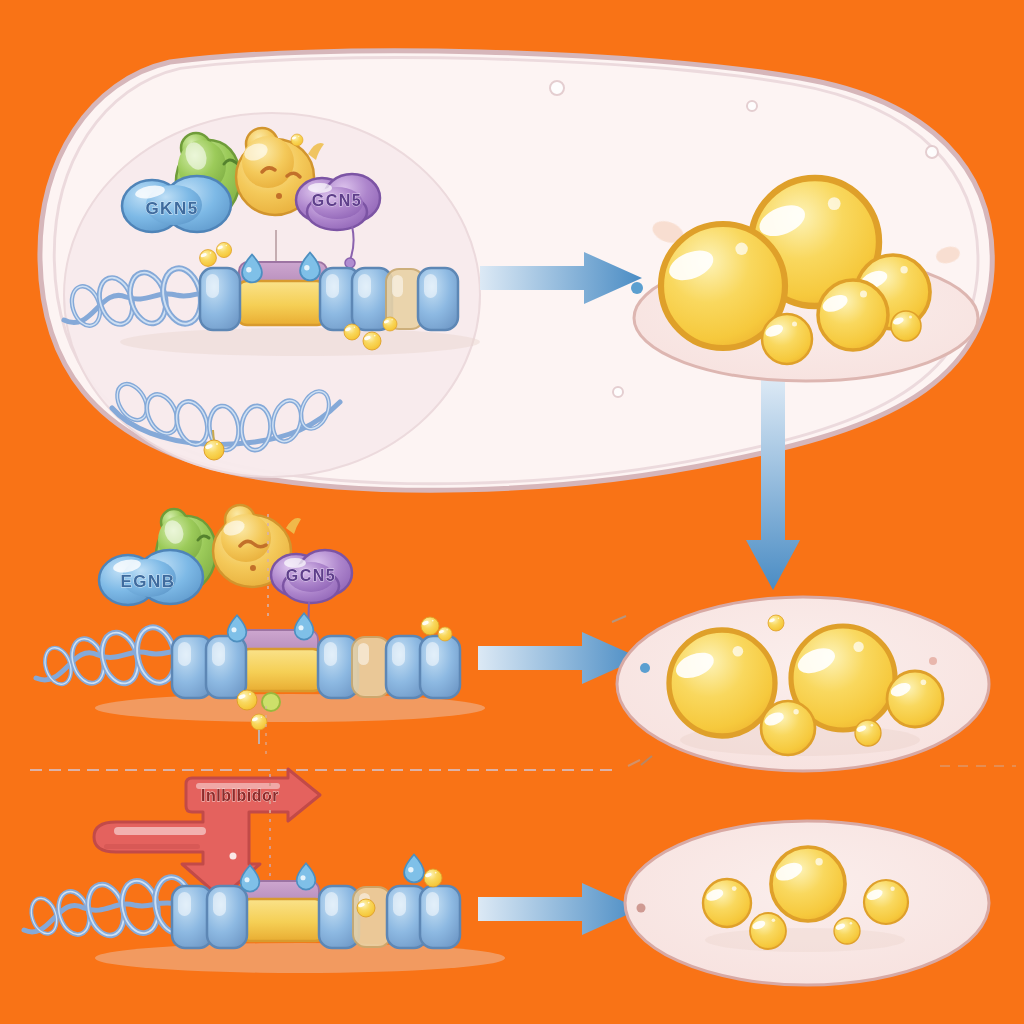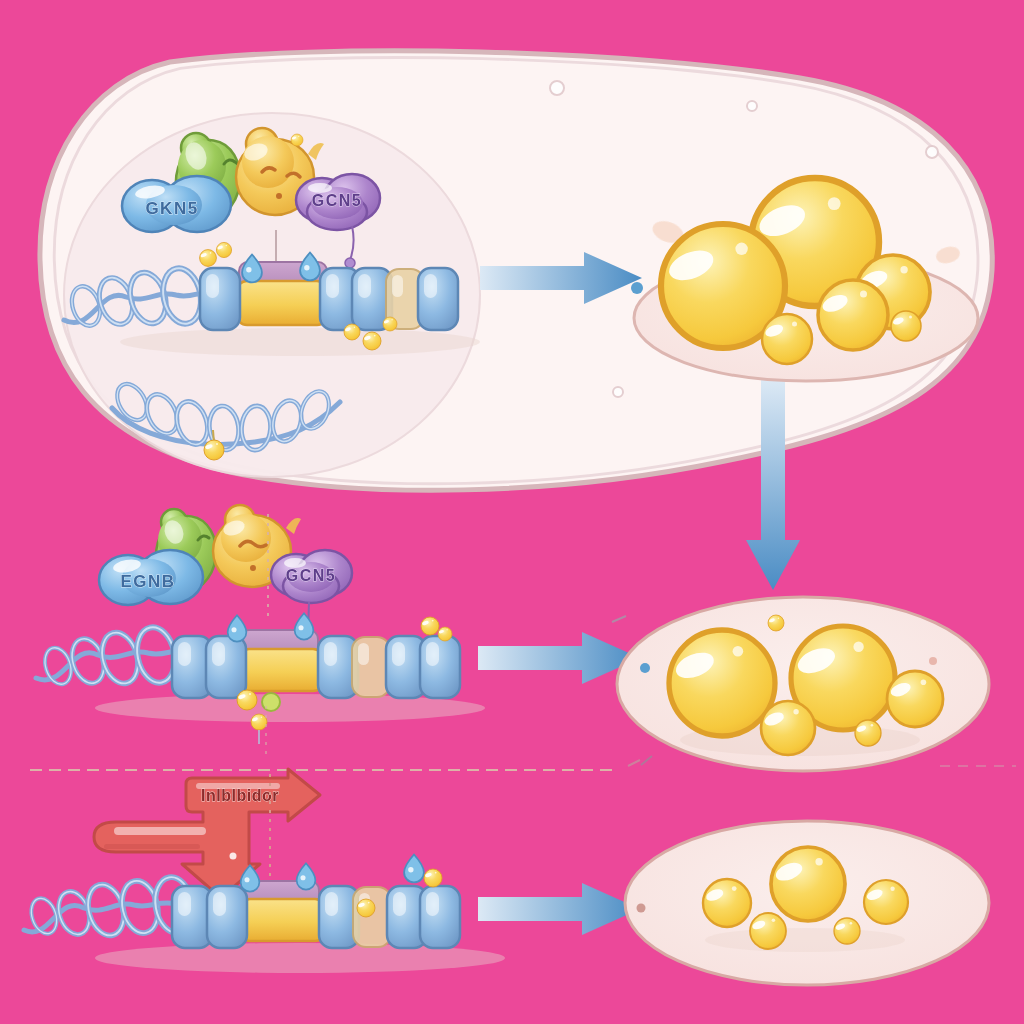--- a/index.html
+++ b/index.html
@@ -1,16 +1,16 @@
 <!DOCTYPE html>
 <html><head>
 <meta charset="utf-8">
 <style>
   html,body{margin:0;padding:0;background:#ffffff;}
-  .canvas{position:relative;width:1024px;height:1024px;background:#ec4899;overflow:hidden;
+  .canvas{position:relative;width:1024px;height:1024px;background:#f97316;overflow:hidden;
           font-family:"Liberation Sans",sans-serif;}
   svg{display:block;}
   .blobtext{font-family:"Liberation Sans",sans-serif;font-weight:bold;text-anchor:middle;paint-order:stroke;}
   .bt-blue{fill:#3f6b9e;stroke:#d9ecf9;stroke-width:1px;font-size:17px;letter-spacing:1.5px;}
   .bt-purple{fill:#5e3f8a;stroke:#e6d6f3;stroke-width:1px;font-size:16px;letter-spacing:1.5px;}
   .bt-red{fill:#8c2b2b;stroke:#f6d8d5;stroke-width:.8px;font-size:16px;letter-spacing:.5px;}
 </style>
 </head>
 <body>
 

